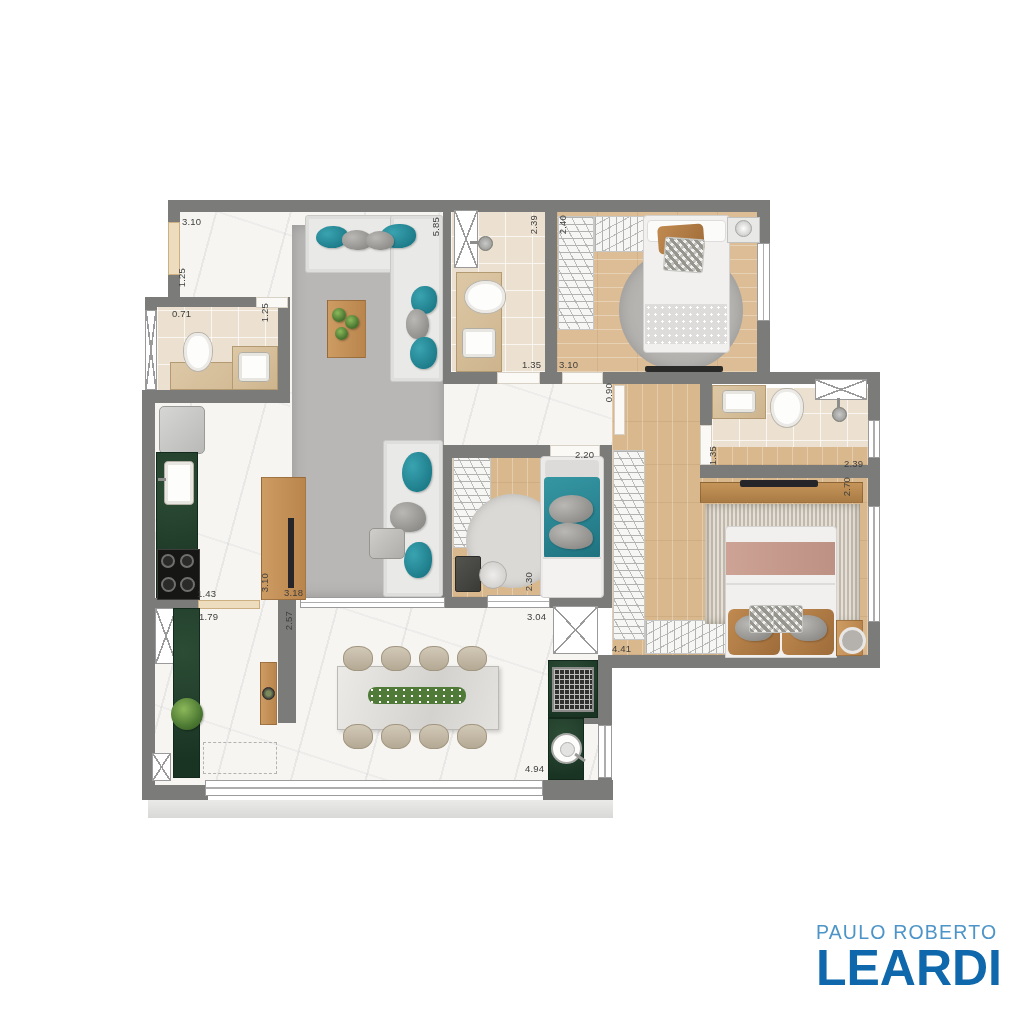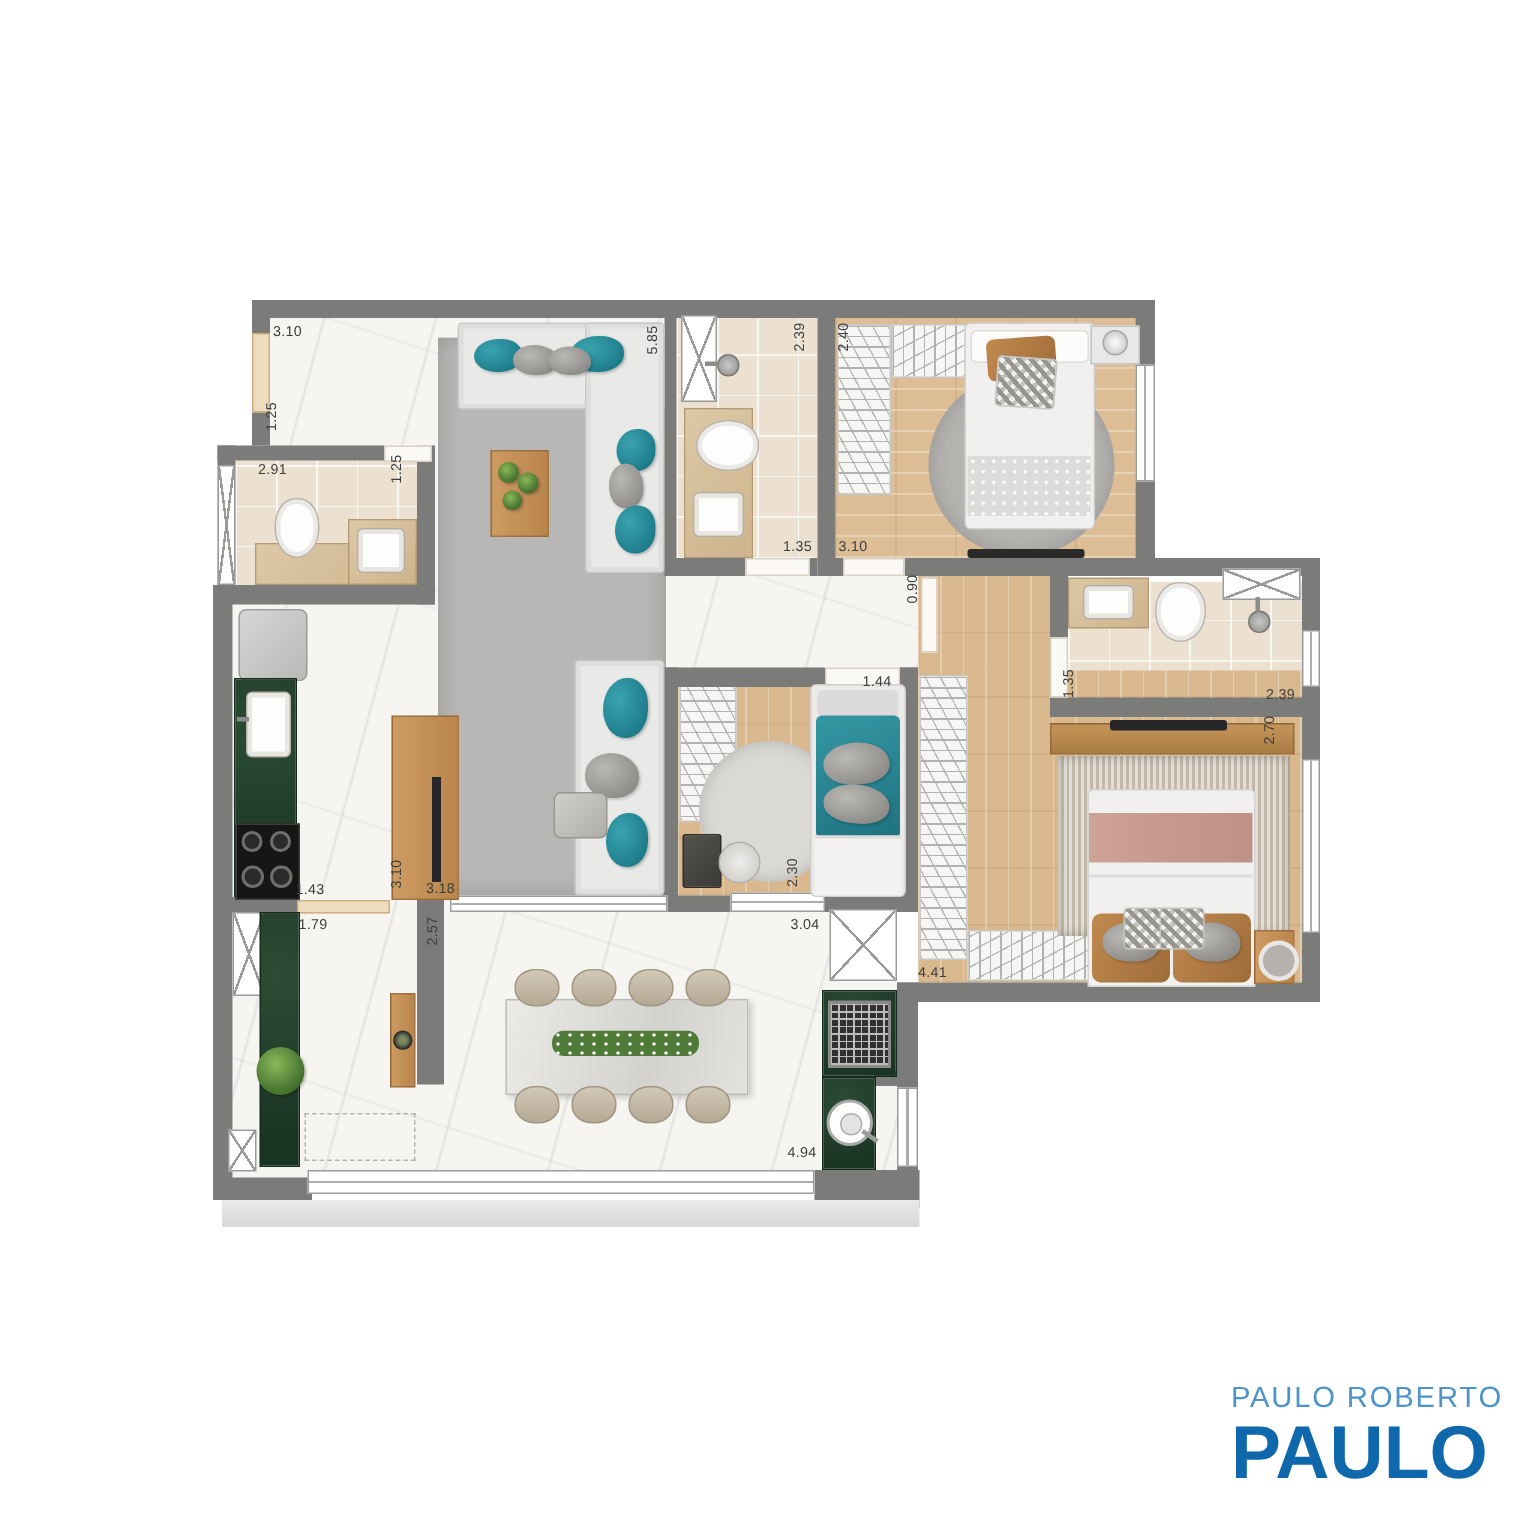--- a/index.html
+++ b/index.html
@@ -247,24 +247,24 @@
   <div class="abs grill" style="left:552px;top:667px;width:42px;height:45px;"></div>
   <div class="abs green" style="left:548px;top:718px;width:36px;height:62px;"></div>
   <div class="abs circ" style="left:551px;top:733px;width:31px;height:31px;background:#fdfdfc;border:2px solid #a9a9a7;box-sizing:border-box;"></div>
   <div class="abs circ" style="left:560px;top:742px;width:13px;height:13px;background:#e3e3e1;border:1px solid #b1b1af;"></div>
   <div class="abs" style="left:574px;top:756px;width:12px;height:3px;background:#9b9b99;transform:rotate(35deg);"></div>
   <div class="abs" style="left:203px;top:742px;width:74px;height:32px;border:1px dashed #b3b3b1;box-sizing:border-box;"></div>
   <div class="abs" style="left:148px;top:800px;width:465px;height:18px;background:linear-gradient(#eaeae8,#d8d8d6);"></div>
 
   <div id="labels" class="abs" style="left:0;top:0;width:1024px;height:1024px;">
         <span class="lab" style="left: 182px; top: 216px;">3.10</span>
-        <span class="lab" style="left: 172px; top: 308px;">2.91</span>
+        <span class="lab" style="left: 172px; top: 308px;">0.71</span>
         <span class="lab" style="left: 522px; top: 359px;">1.35</span>
         <span class="lab" style="left: 559px; top: 359px;">3.10</span>
-        <span class="lab" style="left: 575px; top: 449px;">1.44</span>
+        <span class="lab" style="left: 575px; top: 449px;">2.20</span>
         <span class="lab" style="left: 844px; top: 458px;">2.39</span>
         <span class="lab" style="left: 612px; top: 643px;">4.41</span>
         <span class="lab" style="left: 197px; top: 588px;">1.43</span>
         <span class="lab" style="left: 199px; top: 611px;">1.79</span>
         <span class="lab" style="left: 284px; top: 587px;">3.18</span>
         <span class="lab" style="left: 527px; top: 611px;">3.04</span>
         <span class="lab" style="left: 525px; top: 763px;">4.94</span>
         <span class="lab v" style="left: 176px; top: 268px;">1.25</span>
         <span class="lab v" style="left: 259px; top: 303px;">1.25</span>
         <span class="lab v" style="left: 430px; top: 217px;">5.85</span>
@@ -274,15 +274,15 @@
         <span class="lab v" style="left: 523px; top: 572px;">2.30</span>
         <span class="lab v" style="left: 259px; top: 573px;">3.10</span>
         <span class="lab v" style="left: 283px; top: 611px;">2.57</span>
         <span class="lab v" style="left: 707px; top: 446px;">1.35</span>
         <span class="lab v" style="left: 841px; top: 477px;">2.70</span>
       </div>
 </div>
 
 <div id="logo">
   <div class="l1" style="color: rgb(77, 149, 200);">PAULO ROBERTO</div>
-  <div class="l2" style="color: rgb(14, 104, 171);">PAULO</div>
+  <div class="l2" style="color: rgb(14, 104, 171);">LEARDI</div>
 </div>
 </div>
 
 </body></html>

